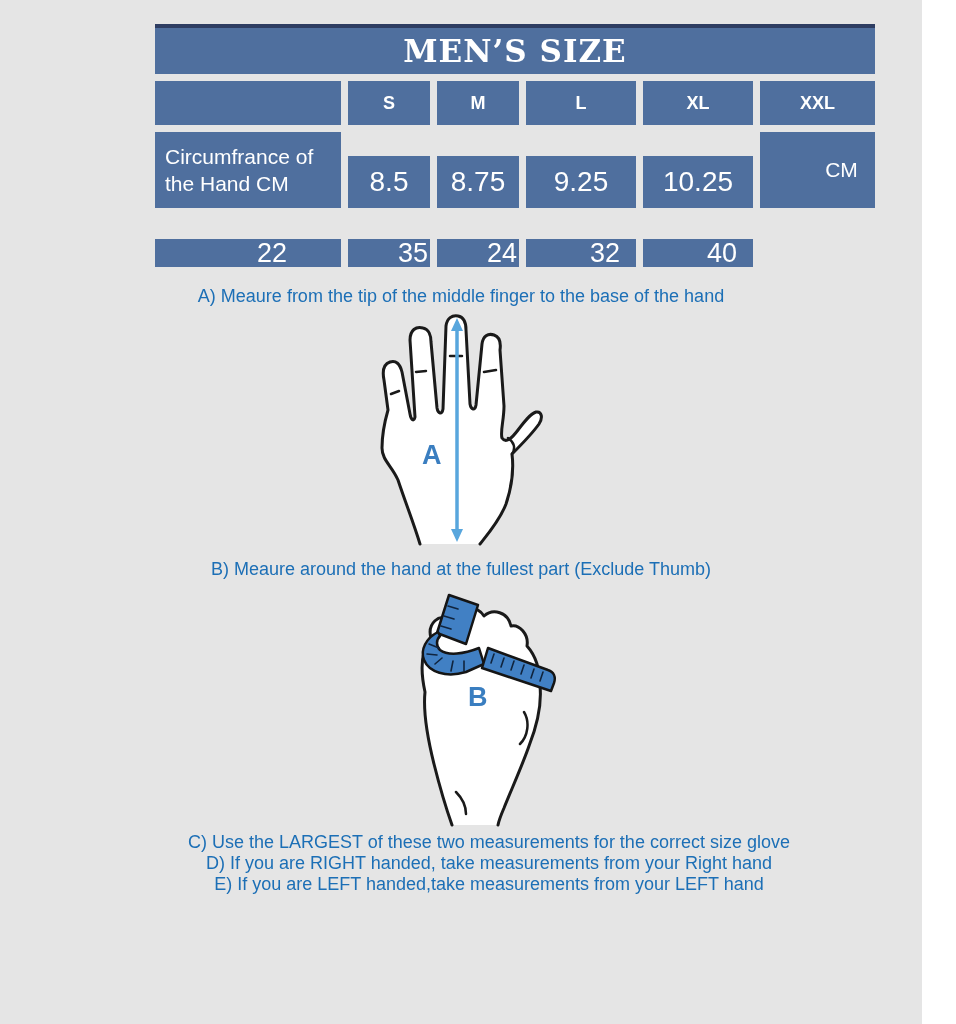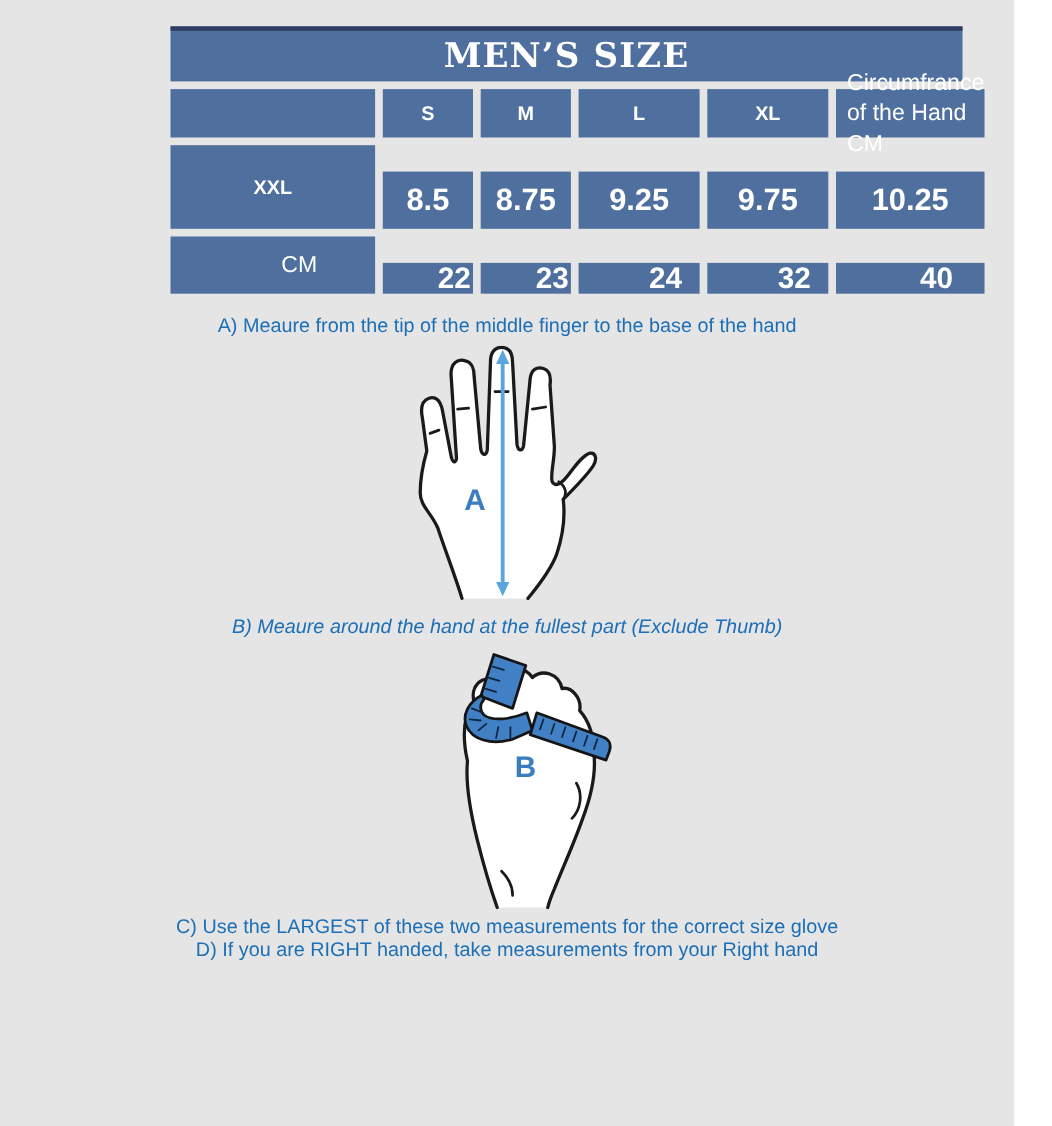--- a/index.html
+++ b/index.html
@@ -34,32 +34,32 @@
   }
   .cell {
     background:#4F6F9E;
     color:#ffffff;
     display:flex; align-items:center; justify-content:center;
     text-align:center;
   }
   .cell.head { font-weight:bold; font-size:18px; }
   .cell.rowlabel { font-size:21px;padding-left:48px; }
   .cell.rowlabel.left { justify-content:flex-start; text-align:left; padding-left:10px; line-height:1.3; }
-  .cell.val { font-weight:bold; font-size:28px;margin-top:24px; }
+  .cell.val { font-weight:normal; font-size:28px;margin-top:24px; }
   .cell.val.r2 { font-size:27px;padding-left:48px; }
 
   
   .caption, .notes div {
     color:#1C6FB6;
     font-size:18px;
   }
   .caption { position:absolute; width:100%; text-align:center; }
   .caption-a { top:286px; }
-  .caption-b { top:559px;font-style:italic; }
-  .notes { position:absolute; top:832px; width:100%; text-align:center; line-height:21px; }
+  .caption-b { top:559px; }
+  .notes { position:absolute; top:832px; width:100%; text-align:center; line-height:21px;margin-left:28px; }
 
   
   .fig { position:absolute; }
   .fig-a { left:380px; top:314px; }
   .fig-b { left:396px; top:592px; }
   .fig svg text {
     font-family:"Liberation Sans", sans-serif;
     font-weight:bold;
     font-size:27px;
     fill:#3A7EC0;
@@ -72,32 +72,31 @@
 
   <div class="size-table">
     <div class="table-title">MEN’S SIZE</div>
     <div class="tgrid">
 
       <div class="cell head corner"></div>
       <div class="cell head">S</div>
       <div class="cell head">M</div>
       <div class="cell head">L</div>
       <div class="cell head">XL</div>
+      <div class="cell head">XXL</div>
+
       <div class="cell rowlabel left">Circumfrance of the Hand CM</div>
-
-      <div class="cell head">XXL</div>
       <div class="cell val">8.5</div>
       <div class="cell val">8.75</div>
       <div class="cell val">9.25</div>
-      <div class="cell val">9.75</div>
       <div class="cell val">10.25</div>
 
       <div class="cell rowlabel">CM</div>
       <div class="cell val r2">22</div>
-      <div class="cell val r2">23</div>
+      <div class="cell val r2">35</div>
       <div class="cell val r2">24</div>
       <div class="cell val r2">32</div>
       <div class="cell val r2">40</div>
     </div>
   </div>
 
   <div class="caption caption-a">A) Meaure from the tip of the middle finger to the base of the hand</div>
 
   <div class="fig fig-a">
     <svg width="170" height="232" viewBox="0 0 170 232">
@@ -172,15 +171,16 @@
                  M 33 52 L 43 56 M 31 62 L 41 63 M 39 72 L 46 66 M 55 79 L 57 69 M 68 79 L 68 69
                  M 98 62 L 95 71 M 108 66 L 105 75 M 118 69 L 115 78 M 128 73 L 125 82 M 138 77 L 135 86 M 147 80 L 144 89" fill="none" stroke="#10243e" stroke-width="1.6" stroke-linecap="round"></path>
       </g>
       <text x="72" y="114">B</text>
     </svg>
   </div>
 
   <div class="notes">
     <div>C) Use the LARGEST of these two measurements for the correct size glove</div>
     <div>D) If you are RIGHT handed, take measurements from your Right hand</div>
+    <div>E) If you are LEFT handed,take measurements from your LEFT hand</div>
   </div>
 
 </div>
 
 </body></html>

